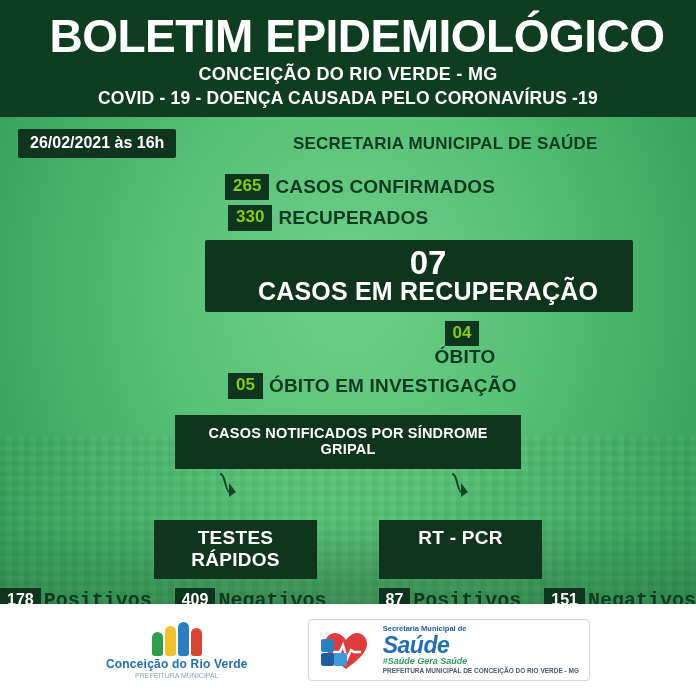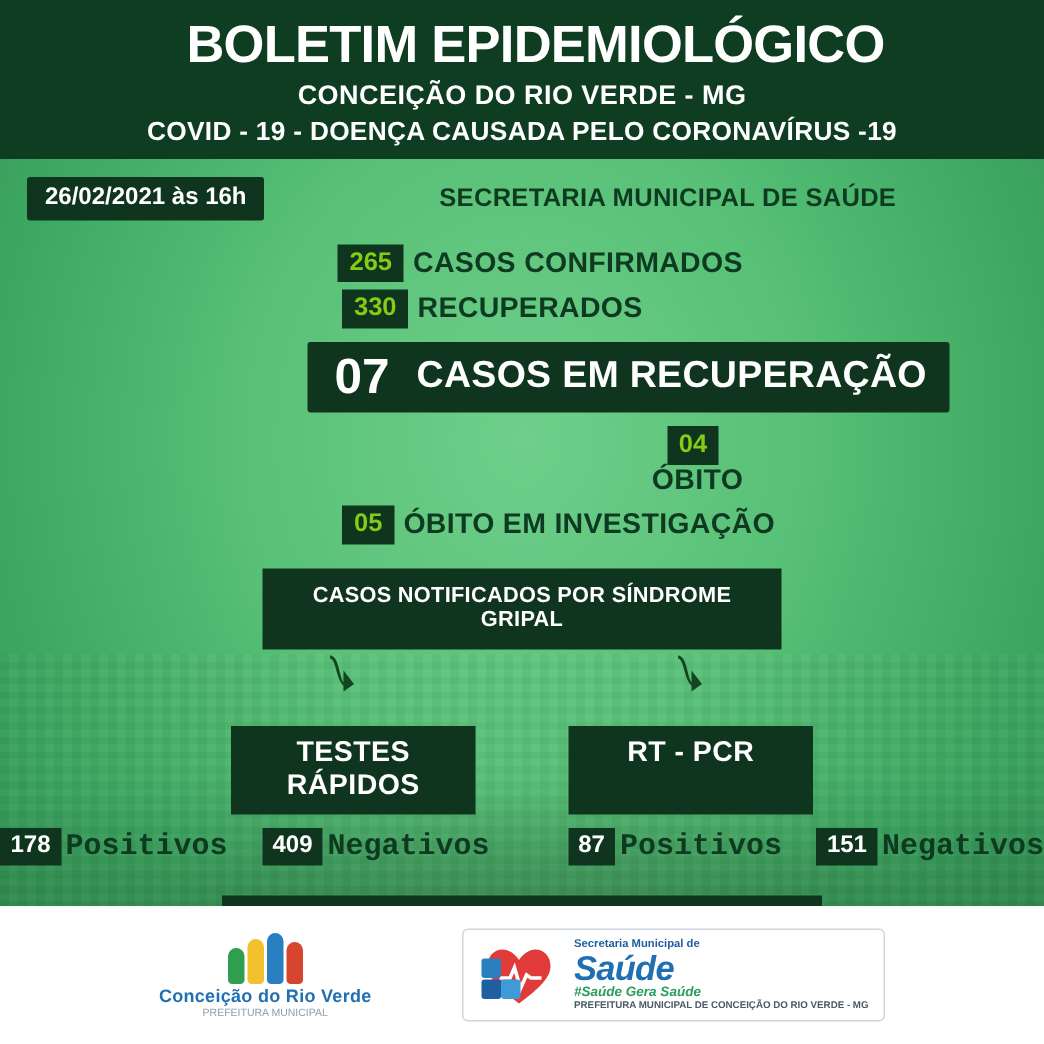--- a/index.html
+++ b/index.html
@@ -32,21 +32,21 @@
 
   
   .header{
     position:relative;
     background:#0f3d22;
     padding:10px 0 8px;
     text-align:center;
     color:#ffffff;
   }
   .title{
-    font-size:35px;
+    font-size:46px;
     font-weight:bold;
     letter-spacing:-0.5px;
     line-height:1.05;
     margin:2px 0 4px;
     padding-left:18px;
   }
   .subtitle1{
     font-size:18px;font-weight:bold;letter-spacing:.3px;margin-bottom:3px;
   }
   .subtitle2{
@@ -95,20 +95,21 @@
   .line-obito{padding-left:228px;margin-top:8px;flex-direction:column;}
   .line-obitoinv{padding-left:228px;}
 
   .bigband{
     background:#10351f;color:#ffffff;
     margin:9px 0 9px 0;
     padding:6px 0 8px 0;
     display:flex;align-items:center;
     width:428px;margin-left:205px;
     border-radius:2px;
+    flex-direction:column;
   }
   .bigband .num{
     font-size:33px;font-weight:bold;margin-left:18px;line-height:1;
   }
   .bigband .txt{
     font-size:25px;font-weight:bold;margin-left:18px;line-height:1;letter-spacing:.2px;
   }
 
   
   .notif{

